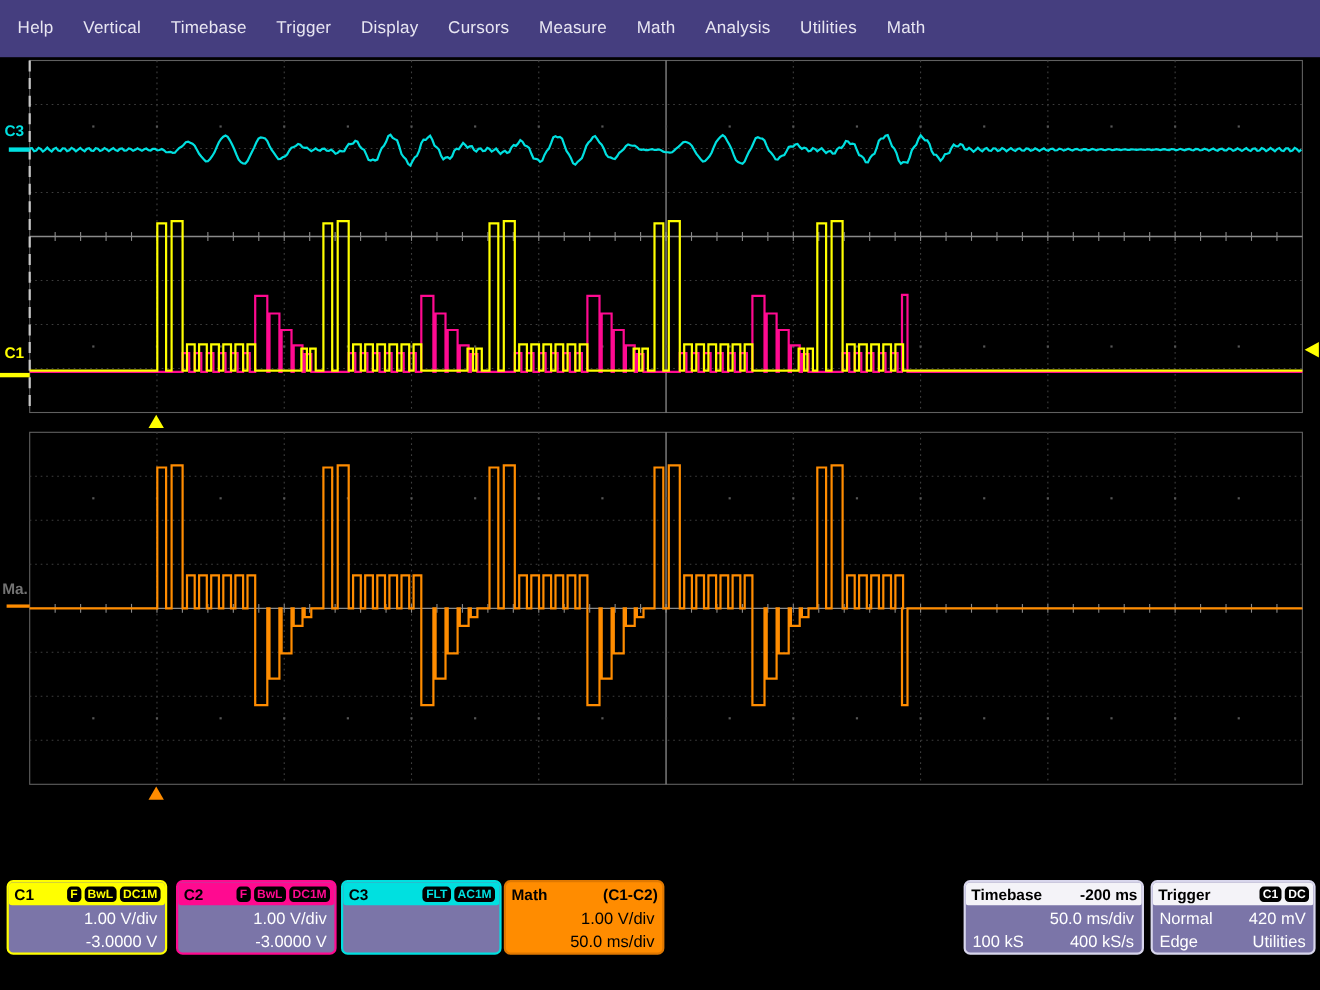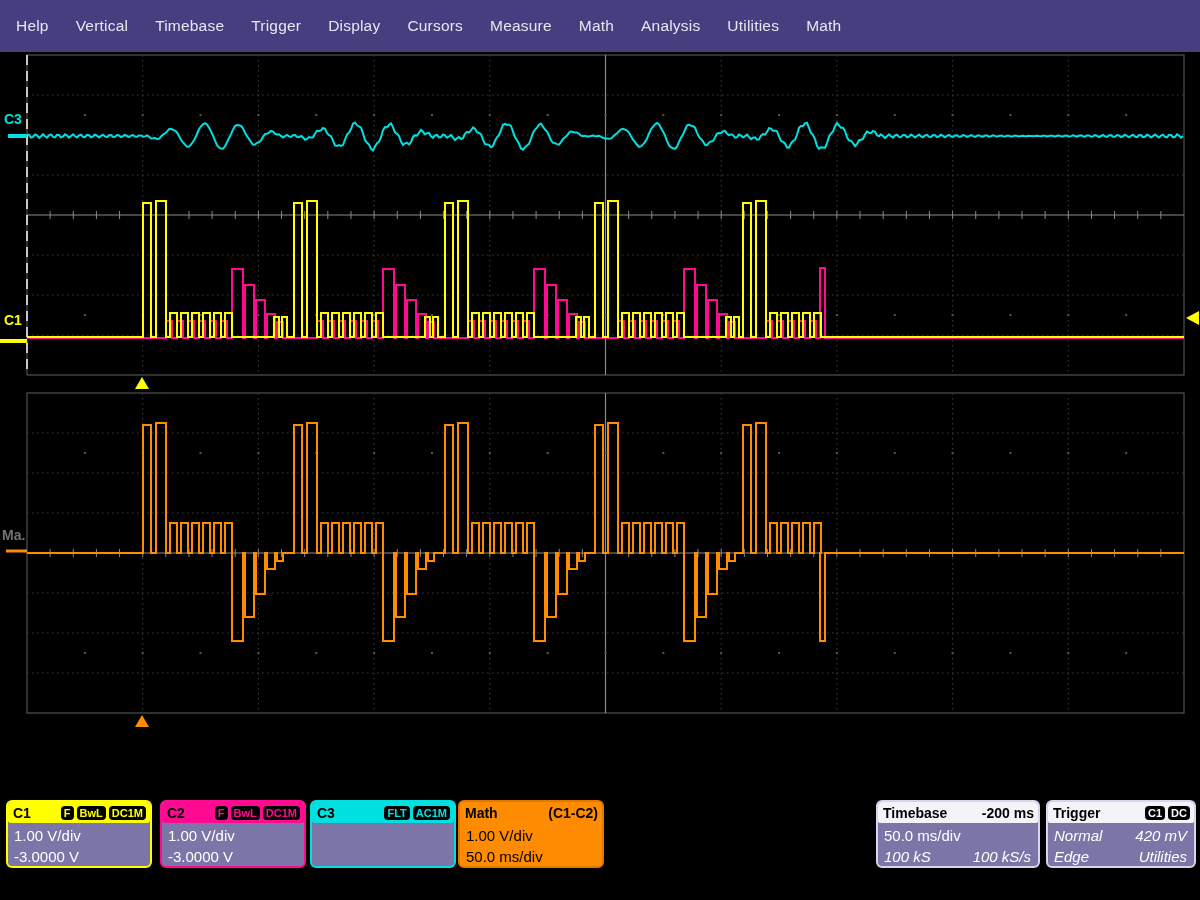--- a/index.html
+++ b/index.html
@@ -31,28 +31,28 @@
   .desc-head{
     height:21px;background:var(--ch);color:#000;font-weight:700;font-size:14px;
     display:flex;align-items:center;justify-content:space-between;
     padding:0 4px 0 5px;border-radius:3px;
   }
   .badges{display:flex;gap:3px;}
   .badge{
     background:#000;color:var(--ch);font-size:11px;font-weight:700;
     border-radius:4px;padding:1px 3px;line-height:12px;
   }
-  .desc-body{color:#fff;padding:2px 7px 0 6px;line-height:21px;}
+  .desc-body{color:#fff;text-align:right;padding:2px 7px 0 6px;line-height:21px;}
   .desc.mathbox{background:#ff8c00;border:2px solid #e07800;color:#000;}
   .mathbox .desc-head{background:transparent;color:#000;}
   .mathbox .desc-body{color:#000;}
   .desc.sysbox{border:2px solid #d8d6ec;background:#7b75a8;}
   .sysbox .desc-head{background:#f4f3f8;color:#000;border-radius:2px;}
   .sysbox .desc-body{padding-top:2px;}
-  .row-split{display:flex;justify-content:space-between;font-style:italic;}
+  .row-split{display:flex;justify-content:space-between;}
   .sys-badge{
     background:#000;color:#fff;font-size:11px;font-weight:700;
     border-radius:4px;padding:1px 3px;line-height:12px;
   }
 </style>
 </head>
 <body>
 
 <div class="menubar" id="menubar">
     <span class="menu-item">Help</span>
@@ -367,21 +367,21 @@
 
 <div class="desc sysbox" style="left:876px;width:164px">
   <div class="desc-head">
     <span>Timebase</span>
     <span>-200 ms</span>
   </div>
   <div class="desc-body">
     <div>50.0 ms/div</div>
     <div class="row-split">
       <span>100 kS</span>
-      <span>100 kS/s</span>
+      <span>400 kS/s</span>
     </div>
   </div>
 </div>
 
 <div class="desc sysbox" style="left:1046px;width:150px">
   <div class="desc-head">
     <span>Trigger</span>
     <span class="badges" id="trig-badges">
         <span class="sys-badge">C1</span>
         <span class="sys-badge">DC</span>

